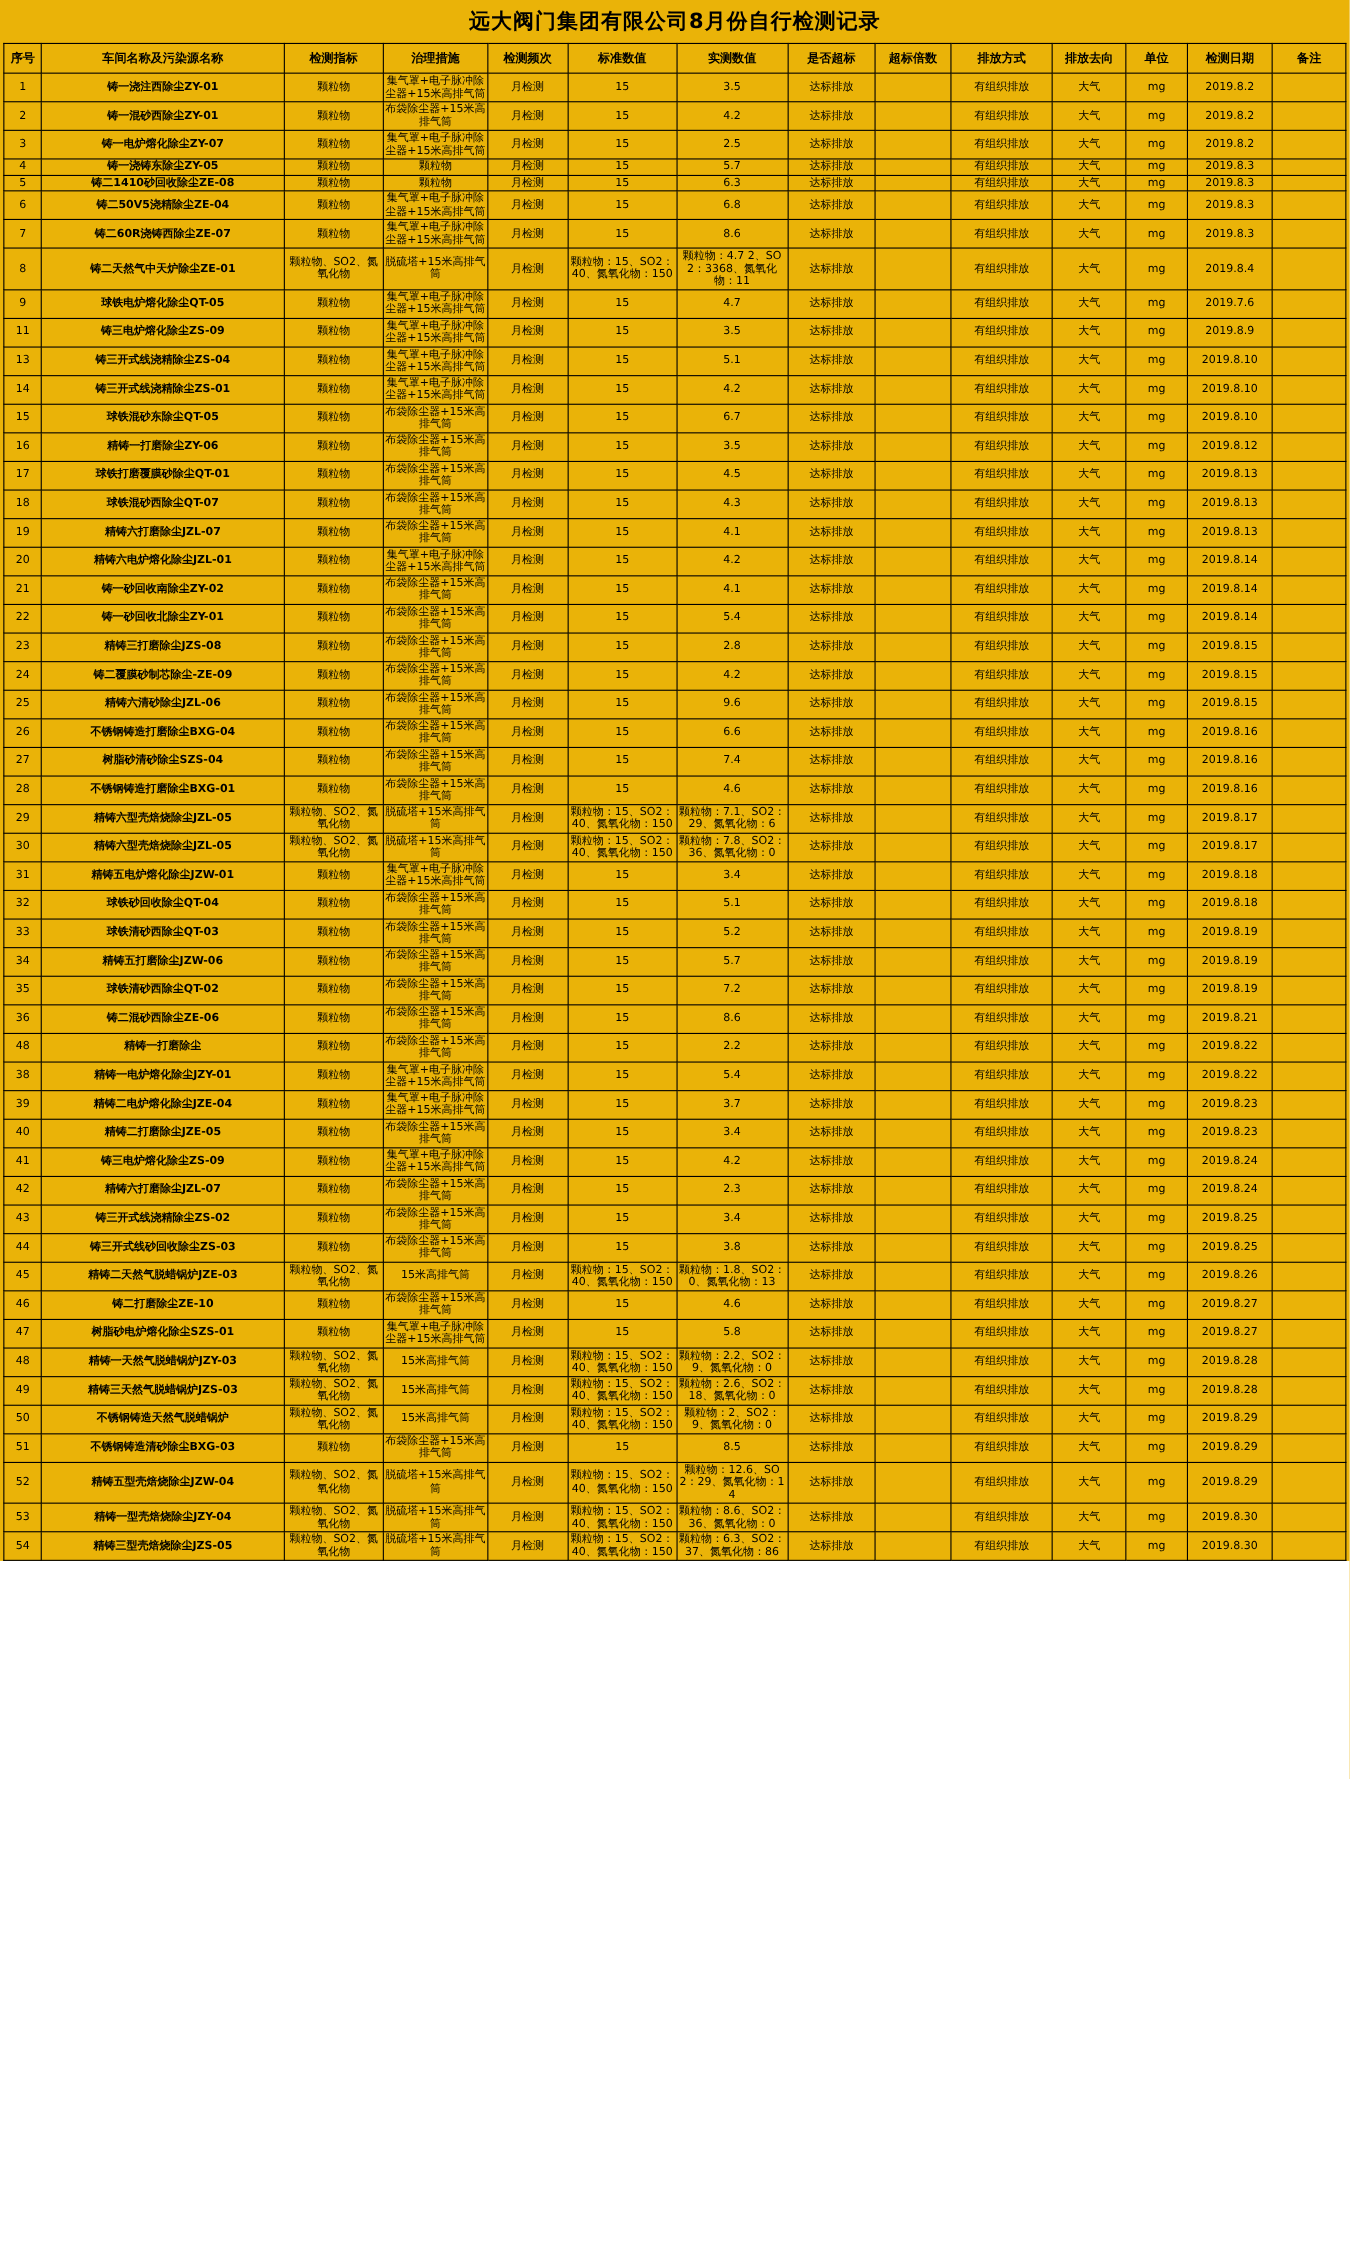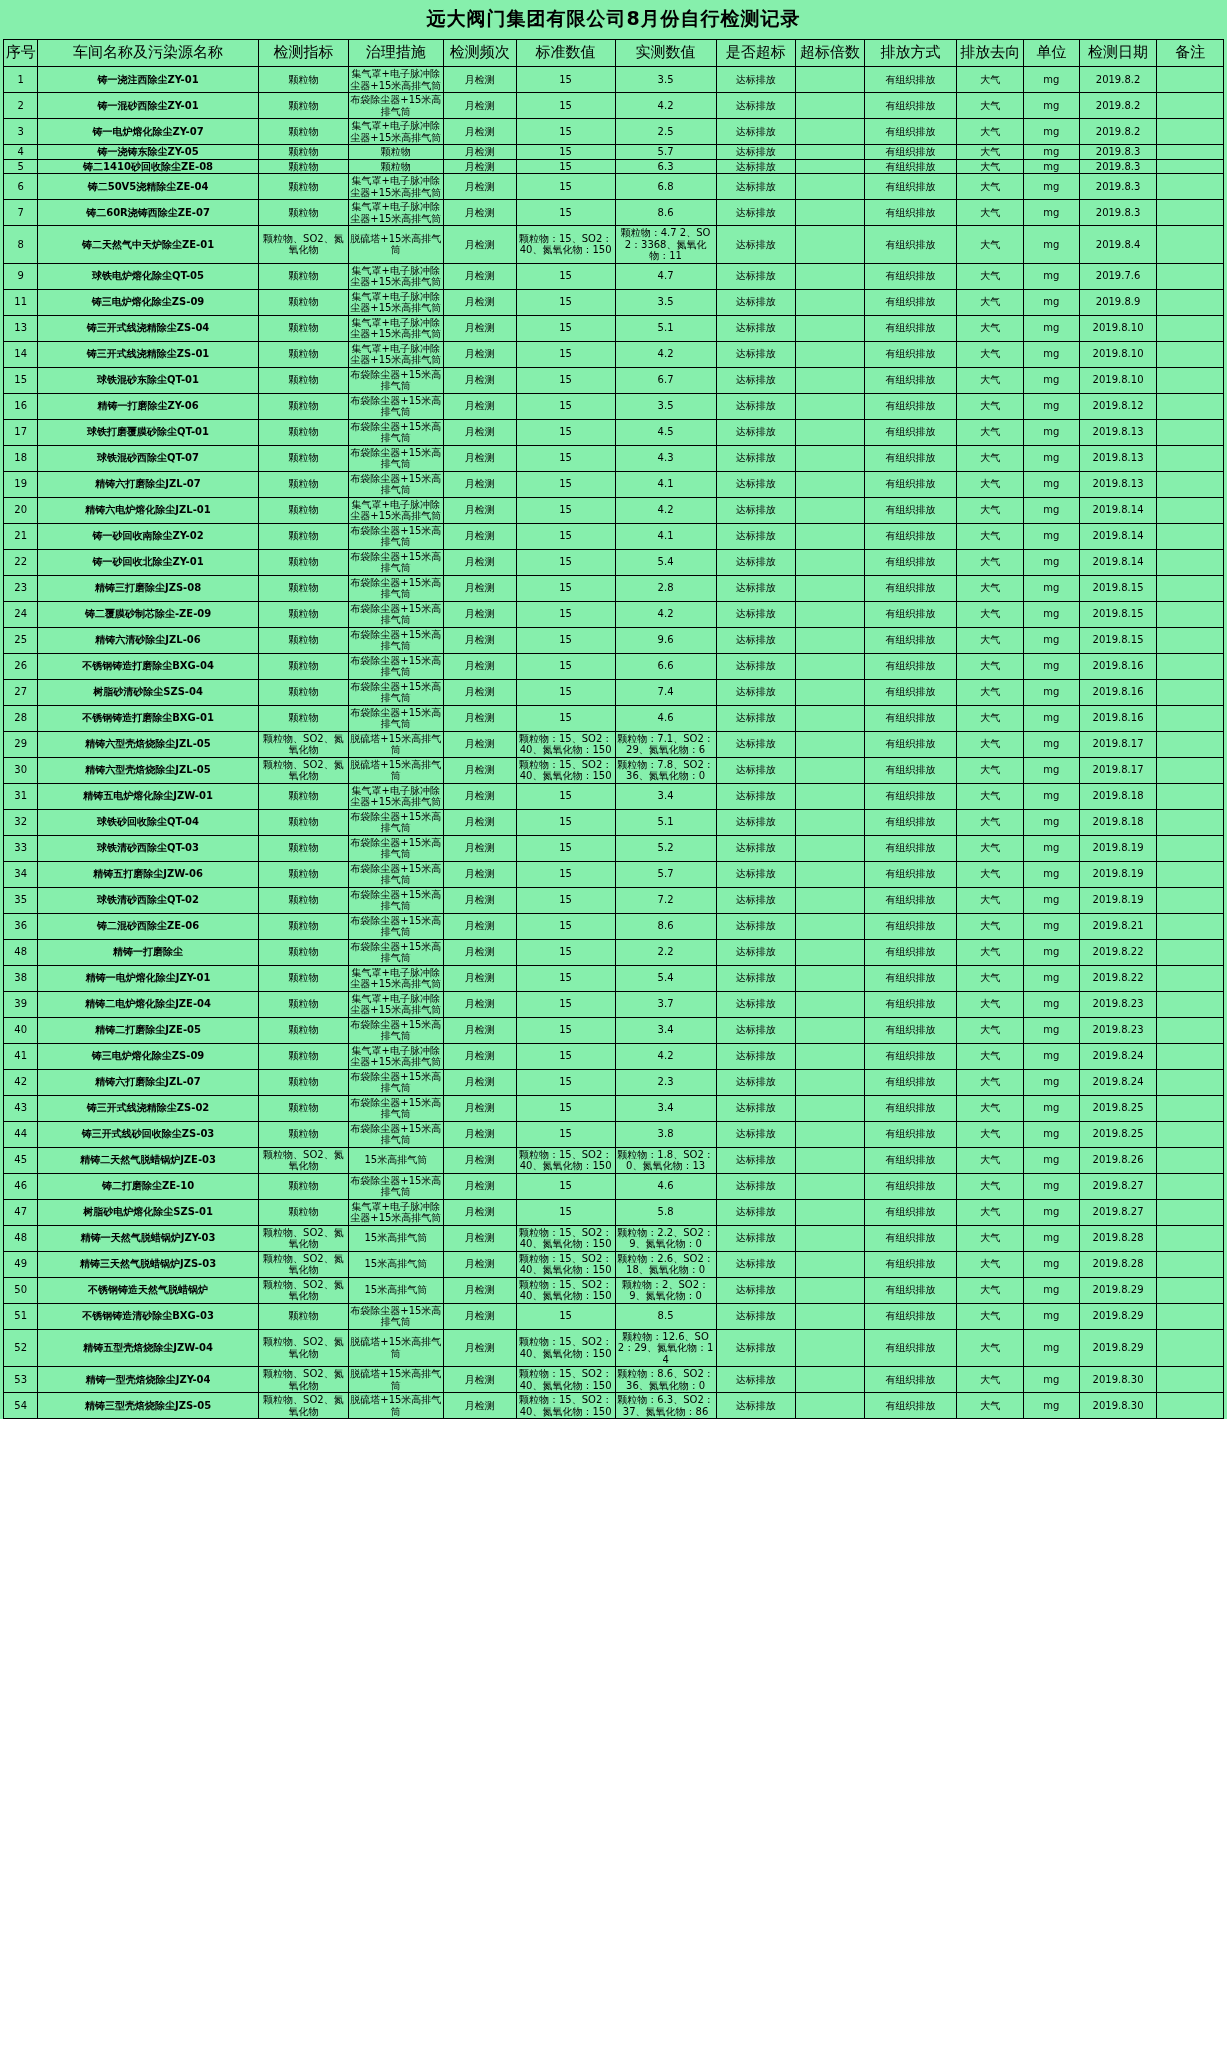--- a/index.html
+++ b/index.html
@@ -1,17 +1,17 @@
 <!DOCTYPE html>
 <html><head>
 <meta charset="utf-8">
 <style>
   html,body{margin:0;padding:0;background:#ffffff;}
   body{font-family:"Liberation Sans","DejaVu Sans",sans-serif;color:#000;}
-  .page{width:1227px;margin:0 auto;background:#86efac;}
+  .page{width:1227px;margin:0 auto;background:#eab308;}
   .doc-title{
     text-align:center;
     font-size:19px;
     font-weight:bold;
     letter-spacing:1px;
     padding:6px 0 7px 0;
     font-family:"DejaVu Sans","Liberation Sans",sans-serif;
   }
   table.rec{
     border-collapse:collapse;
@@ -23,22 +23,22 @@
     border:1px solid #000;
     font-size:10px;
     line-height:1.15;
     text-align:center;
     vertical-align:middle;
     padding:1px 1px;
     word-break:break-all;
     font-family:"DejaVu Sans","Liberation Sans",sans-serif;
   }
   table.rec th{
-    font-weight:normal;
-    font-size:15px;
+    font-weight:bold;
+    font-size:11px;
     height:22px;
     padding:2px 1px;
     margin-left:48px;
   }
   td.idx{font-size:11px;}
   td.src{font-size:11px;font-weight:bold;}
   td.meas{font-size:10px;}
   td.small{font-size:9px;line-height:1.12;}
   col.c-idx{width:32px;}
   col.c-src{width:205px;}
@@ -284,21 +284,21 @@
           <td class="meas">达标排放</td>
           <td class="meas"></td>
           <td class="meas">有组织排放</td>
           <td class="meas">大气</td>
           <td class="meas">mg</td>
           <td class="meas">2019.8.10</td>
           <td class="meas"></td>
         </tr>
         <tr>
           <td class="idx">15</td>
-          <td class="src">球铁混砂东除尘QT-01</td>
+          <td class="src">球铁混砂东除尘QT-05</td>
           <td class="meas">颗粒物</td>
           <td class="small">布袋除尘器+15米高排气筒</td>
           <td class="meas">月检测</td>
           <td class="small">15</td>
           <td class="small">6.7</td>
           <td class="meas">达标排放</td>
           <td class="meas"></td>
           <td class="meas">有组织排放</td>
           <td class="meas">大气</td>
           <td class="meas">mg</td>

